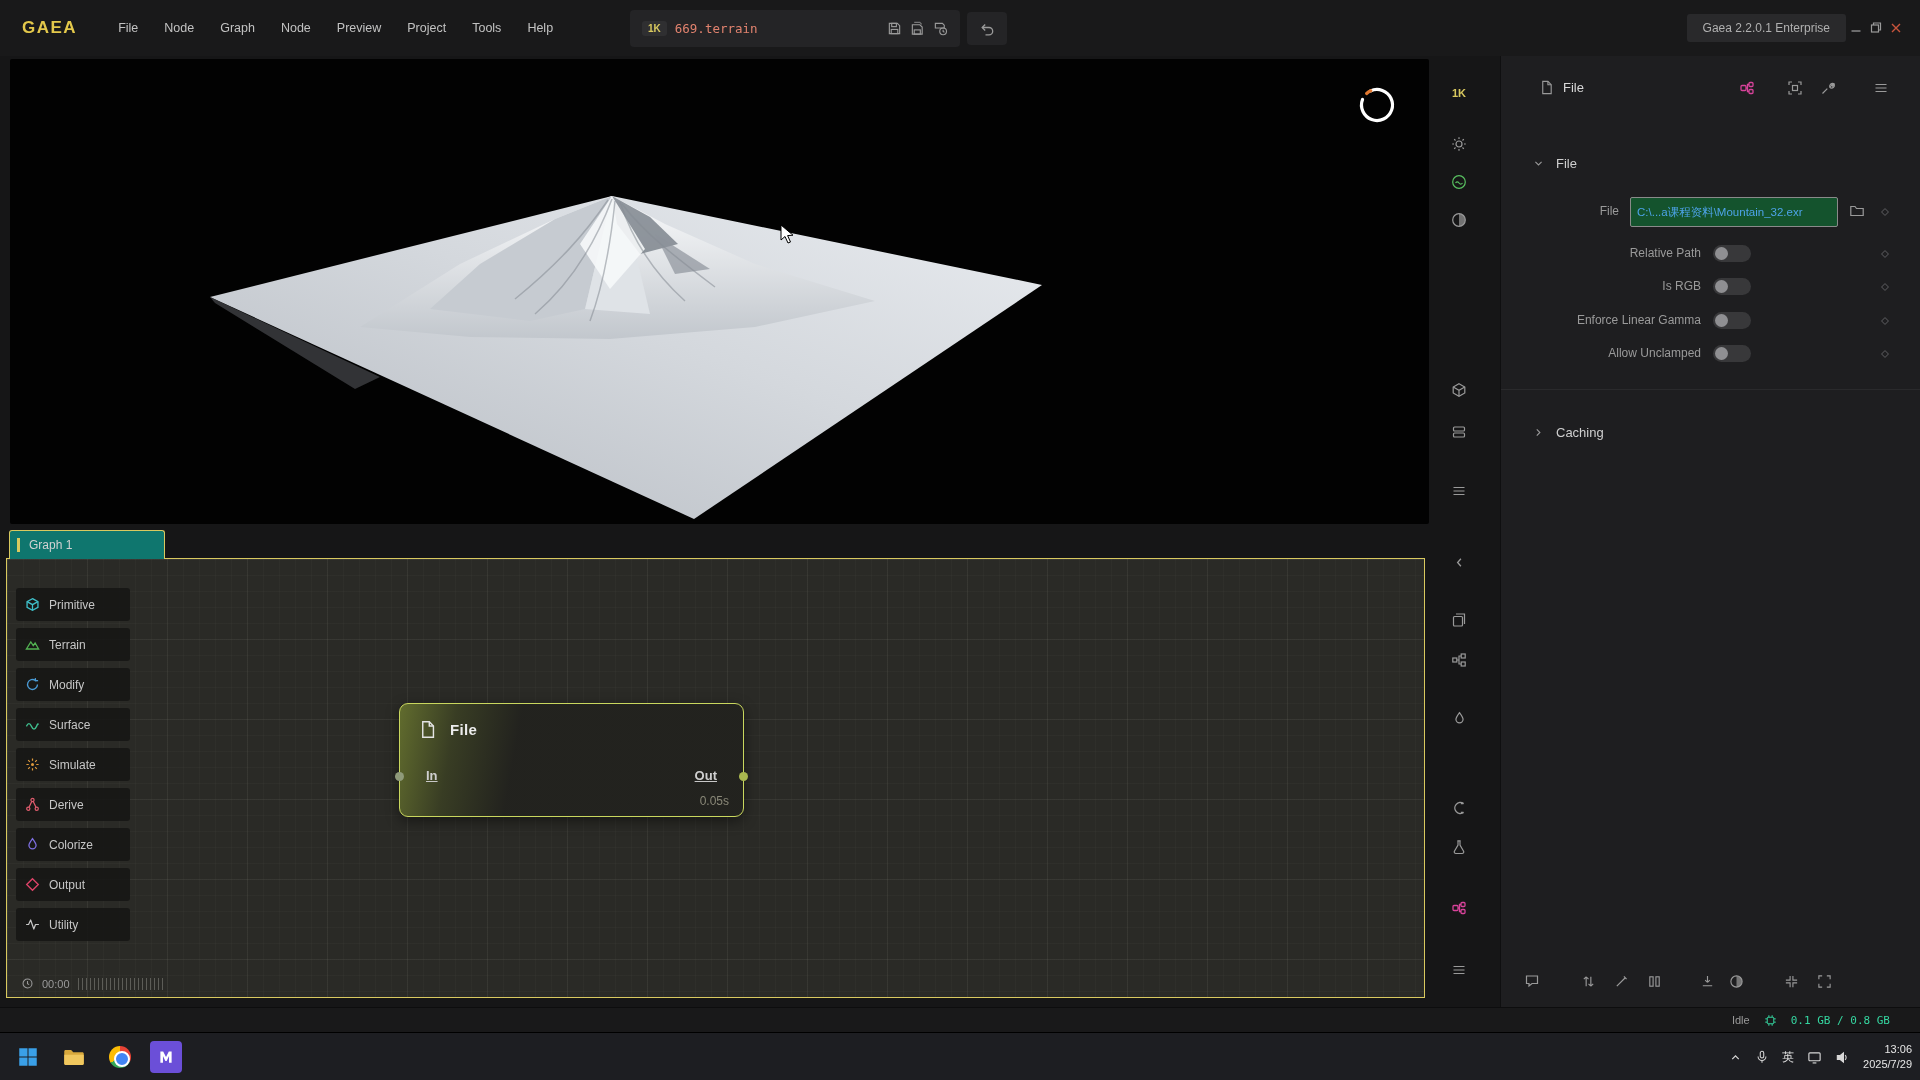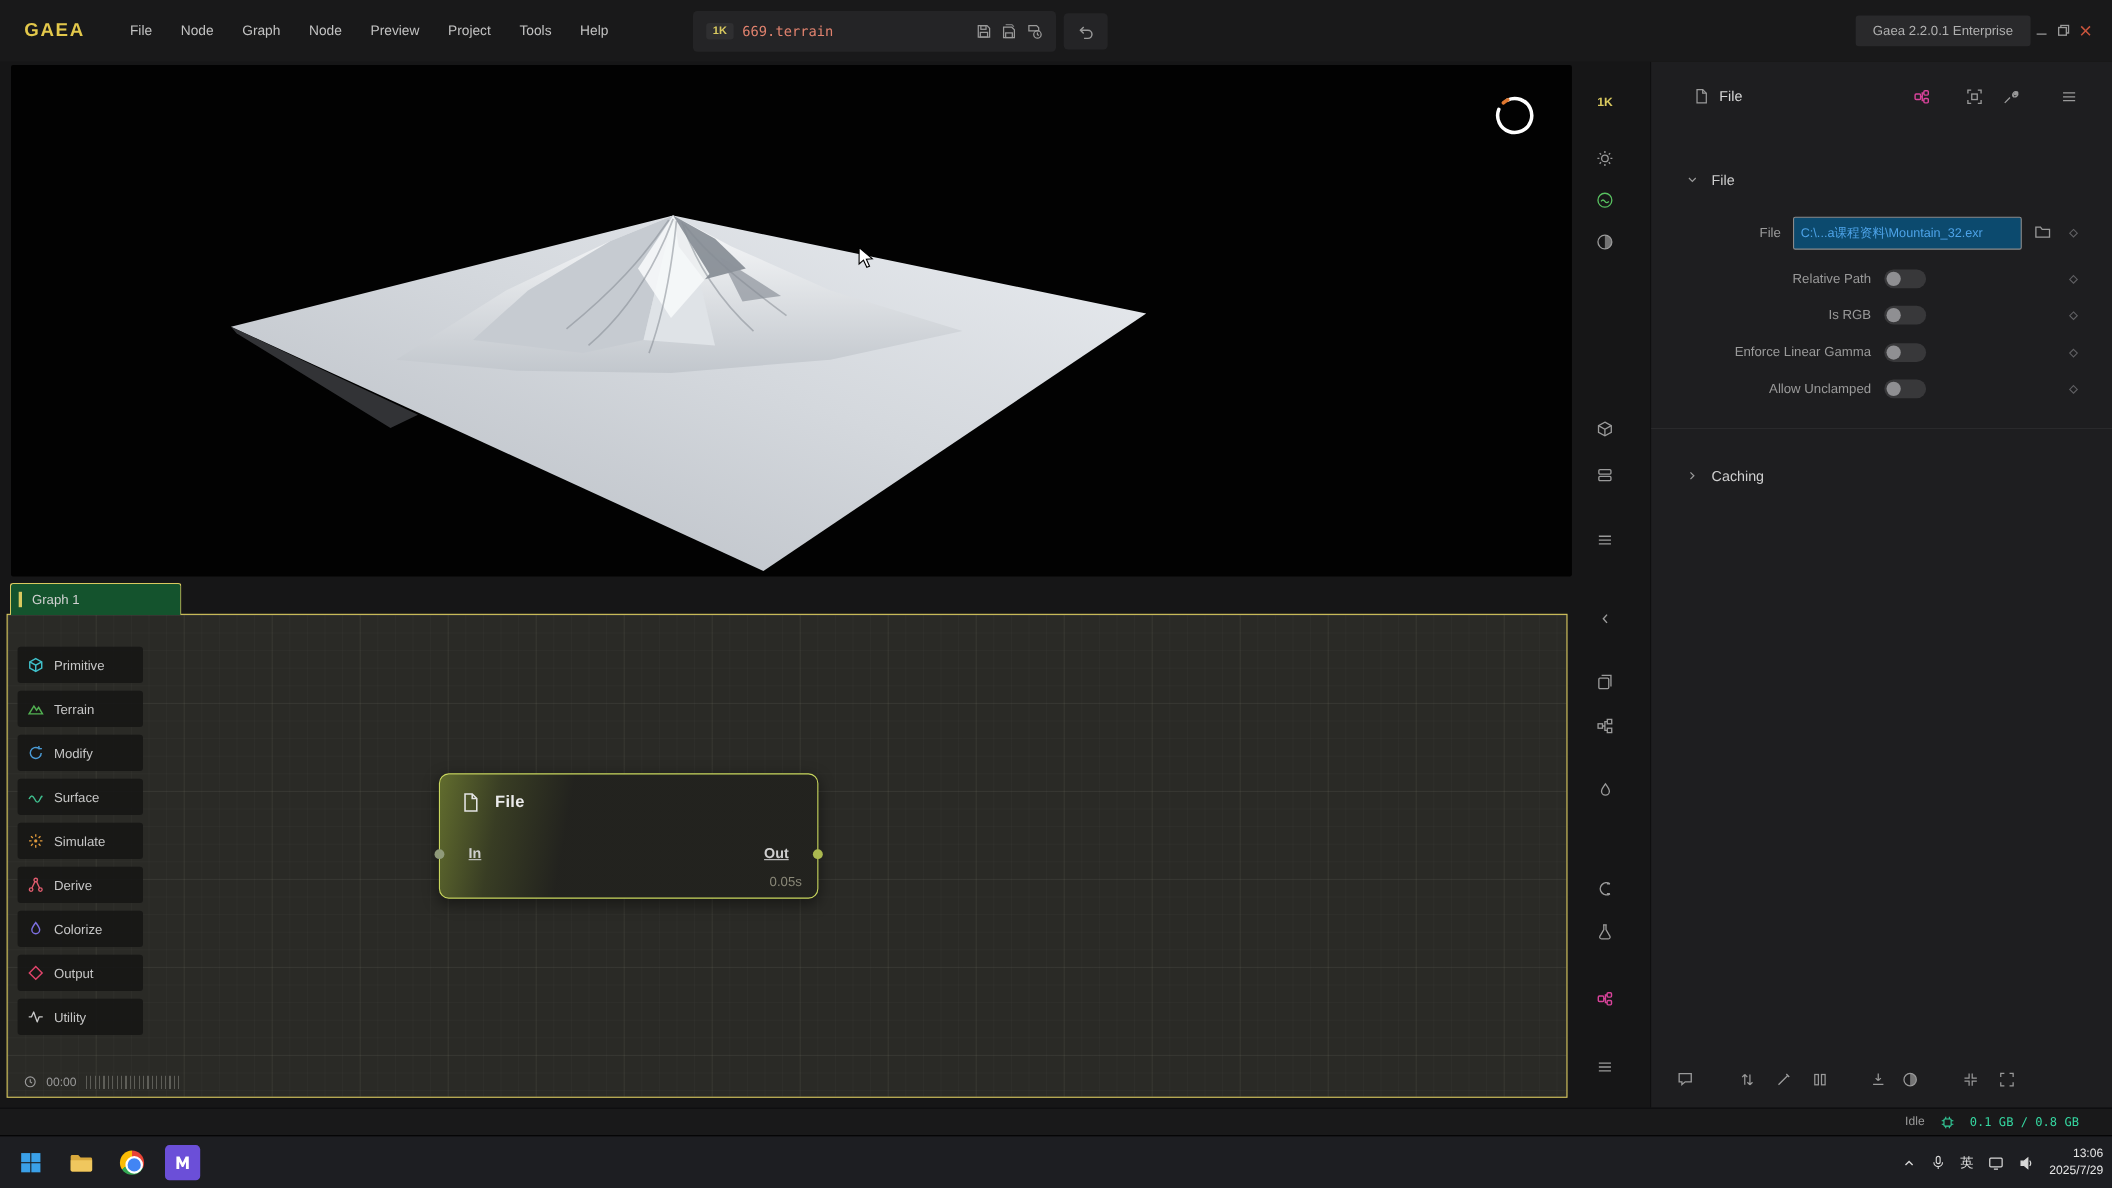--- a/index.html
+++ b/index.html
@@ -23,21 +23,21 @@
 
 
 #viewport{position:absolute;left:10px;top:59px;width:1419px;height:465px;background:#020202;border-radius:2px;overflow:hidden;}
 #progress-ring{position:absolute;left:1347px;top:26px;}
 #cursor{position:absolute;left:770px;top:165px;}
 #vp-toolbar{position:absolute;left:1429px;top:59px;width:60px;height:465px;}
 #vp-toolbar .tb{position:absolute;left:0;width:60px;height:22px;display:flex;align-items:center;justify-content:center;}
 .badge-1k{font-size:11px;font-weight:bold;color:#d9c95f;}
 
 
-#graph-tab{position:absolute;left:9px;top:530px;width:156px;height:29px;background:#14532d;border:1px solid #d9c95f;border-bottom:none;border-radius:3px 3px 0 0;display:flex;align-items:center;gap:9px;padding-left:7px;font-size:12px;color:#d2d2d2;z-index:3;}
+#graph-tab{position:absolute;left:9px;top:530px;width:156px;height:29px;background:#0f766e;border:1px solid #d9c95f;border-bottom:none;border-radius:3px 3px 0 0;display:flex;align-items:center;gap:9px;padding-left:7px;font-size:12px;color:#d2d2d2;z-index:3;}
 .tab-accent{width:3px;height:14px;background:#d9c95f;}
 #graph-canvas{position:absolute;left:6px;top:558px;width:1419px;height:440px;border:1px solid #d9c95f;background-color:#2a2a26;
 background-image:
  linear-gradient(rgba(210,210,185,0.055) 1px,transparent 1px),
  linear-gradient(90deg,rgba(210,210,185,0.055) 1px,transparent 1px),
  linear-gradient(rgba(210,210,185,0.028) 1px,transparent 1px),
  linear-gradient(90deg,rgba(210,210,185,0.028) 1px,transparent 1px);
 background-size:80px 80px,80px 80px,16px 16px,16px 16px;}
 #categories{position:absolute;left:9px;top:29px;}
 .cat-item{width:114px;height:33px;margin-bottom:7px;background:rgba(22,22,20,0.88);border-radius:3px;display:flex;align-items:center;gap:9px;padding-left:9px;}
@@ -66,21 +66,21 @@
 .ph-icon{position:absolute;top:10px;}
 #ph-graph{left:238px;}
 #ph-frame{left:286px;}
 #ph-tools{left:319px;}
 #ph-menu{left:372px;}
 .section-row{position:absolute;left:0;width:420px;display:flex;align-items:center;gap:12px;padding-left:32px;font-size:13px;color:#cfcfcf;}
 #section-file{top:90px;height:34px;}
 #section-caching{top:358px;height:36px;}
 #file-row{position:absolute;left:0;top:136px;width:420px;height:40px;}
 #file-row-label{position:absolute;left:0;top:12px;width:118px;text-align:right;font-size:12px;color:#9a9a9a;}
-#file-path{position:absolute;left:129px;top:5px;width:208px;height:30px;background:#0c4a6e;border:1px solid #8a8a8a;border-radius:2px;font-size:11.5px;line-height:28px;color:#4da3e8;padding:0 6px;white-space:nowrap;overflow:hidden;}
+#file-path{position:absolute;left:129px;top:5px;width:208px;height:30px;background:#14532d;border:1px solid #8a8a8a;border-radius:2px;font-size:11.5px;line-height:28px;color:#4da3e8;padding:0 6px;white-space:nowrap;overflow:hidden;}
 #file-browse{position:absolute;left:348px;top:11px;}
 .prop-diamond{position:absolute;left:379px;color:#5f5f62;}
 .toggle-row{position:absolute;left:0;width:420px;height:30px;}
 .toggle-label{position:absolute;left:0;top:8px;width:200px;text-align:right;font-size:12px;color:#9a9a9a;}
 .toggle{position:absolute;left:212px;top:7px;width:38px;height:17px;background:#38383a;border-radius:9px;}
 .toggle .knob{position:absolute;left:2px;top:2px;width:13px;height:13px;border-radius:50%;background:#8f8f92;}
 #divider-1{position:absolute;left:0;top:333px;width:420px;height:1px;background:#2a2a2c;}
 #props-bottom{position:absolute;left:0;bottom:10px;width:420px;height:32px;}
 #props-bottom .tb{position:absolute;top:2px;width:28px;height:28px;display:flex;align-items:center;justify-content:center;}
 

